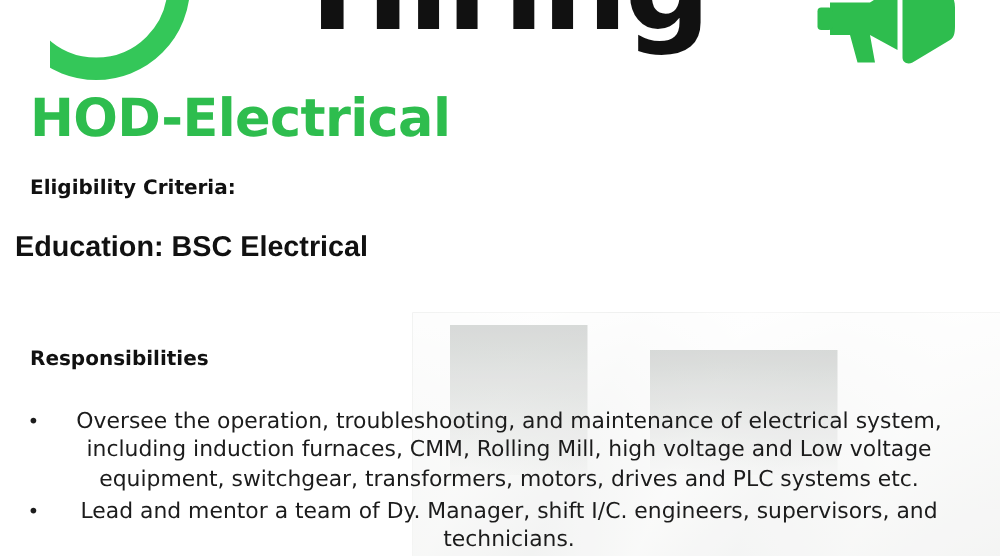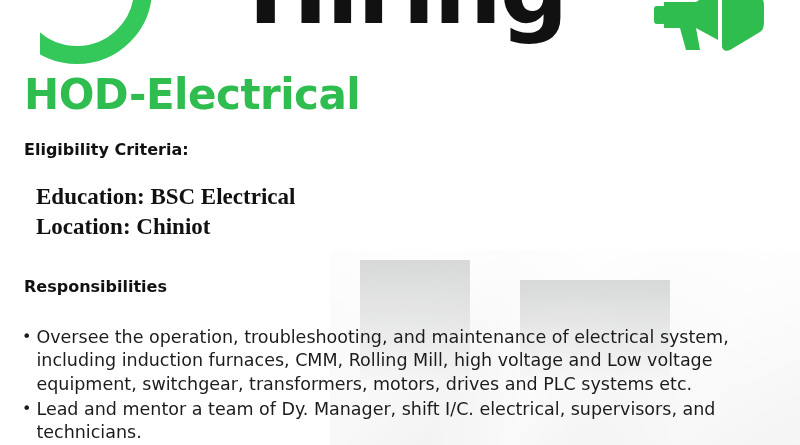--- a/index.html
+++ b/index.html
@@ -13,20 +13,21 @@
     background: #ffffff;
     font-family: "Liberation Sans", sans-serif;
     position: relative;
   }
 
   #poster {
     position: absolute;
     inset: 0;
     background: #ffffff;
     overflow: hidden;
+    text-align: center;
   }
 
   
   .bg-photo {
     position: absolute;
     right: 0;
     top: 250px;
     width: 470px;
     height: 195px;
     background:
@@ -122,23 +123,23 @@
     font-weight: 700;
     color: #111111;
     font-family: "DejaVu Sans", sans-serif;
     white-space: nowrap;
   }
   #eligibility-heading { top: 140px; }
   #responsibilities-heading { top: 277px; }
 
   .criteria {
     position: absolute;
-    left: 36px;
+    left: 12px;
     top: 182px;
-    font-family: Liberation Serif, serif;
+    font-family: Liberation Sans, sans-serif;
   }
   .criteria-line {
     font-size: 23px;
     font-weight: 700;
     color: #111111;
     line-height: 1.32;
     white-space: nowrap;
   }
 
   .responsibilities {
@@ -186,30 +187,29 @@
   </div>
 
   <div class="content">
 
     <div class="job-title">HOD-Electrical</div>
 
     <div class="section-heading" id="eligibility-heading">Eligibility Criteria:</div>
 
     <div class="criteria">
       <div class="criteria-line">Education: BSC Electrical</div>
-      <div class="criteria-line">Location: Chiniot</div>
     </div>
 
     <div class="section-heading" id="responsibilities-heading">Responsibilities</div>
 
     <div class="responsibilities">
       <div class="resp-item">
         <span class="resp-bullet">•</span>
         <span class="resp-text">Oversee the operation, troubleshooting, and maintenance of electrical system, including induction furnaces, CMM, Rolling Mill, high voltage and Low voltage equipment, switchgear, transformers, motors, drives and PLC systems etc.</span>
       </div>
       <div class="resp-item">
         <span class="resp-bullet">•</span>
-        <span class="resp-text">Lead and mentor a team of Dy. Manager, shift I/C. electrical, supervisors, and technicians.</span>
+        <span class="resp-text">Lead and mentor a team of Dy. Manager, shift I/C. engineers, supervisors, and technicians.</span>
       </div>
     </div>
 
   </div>
 </div>
 
 </body></html>

